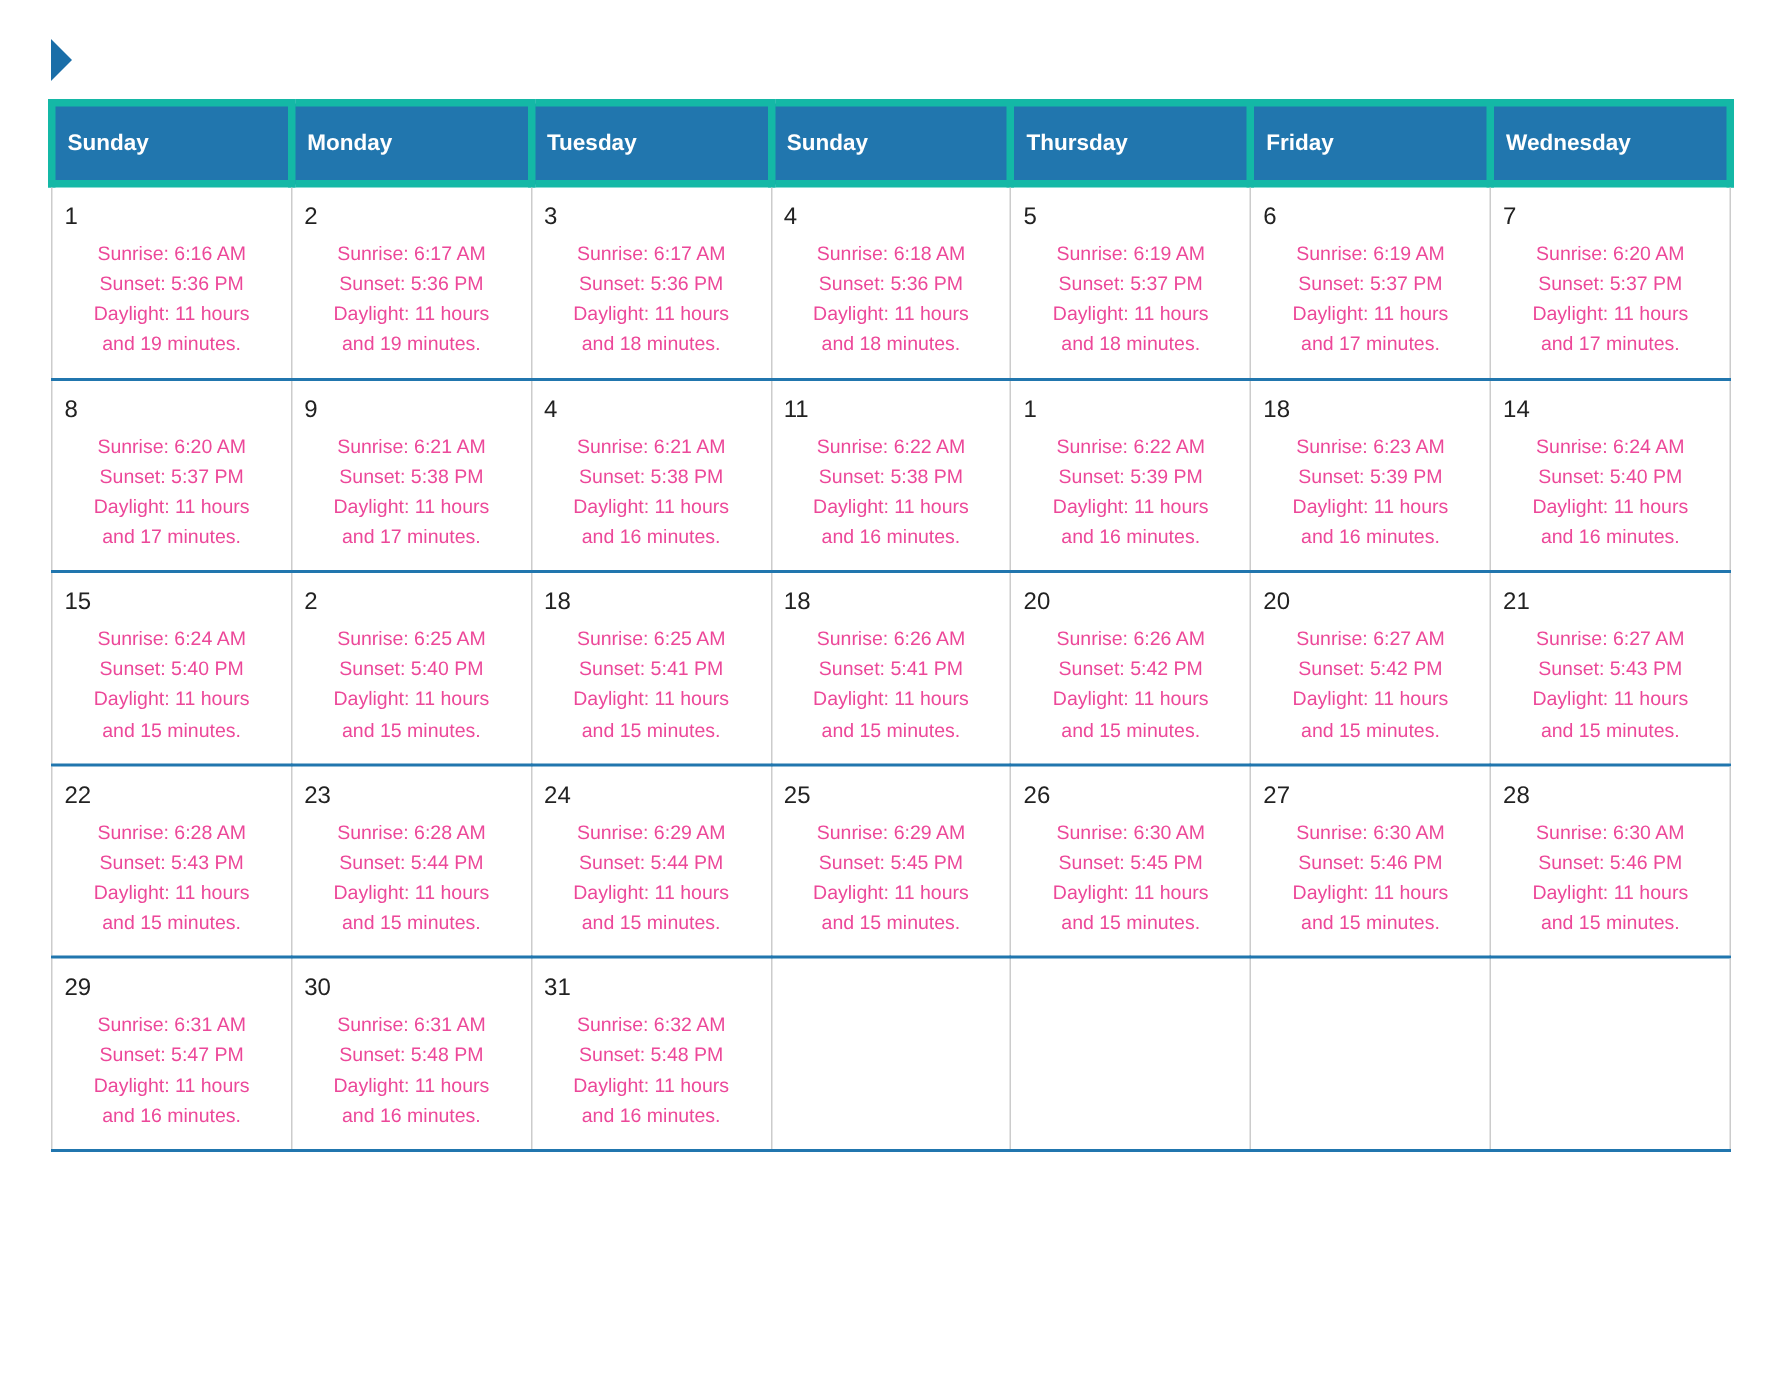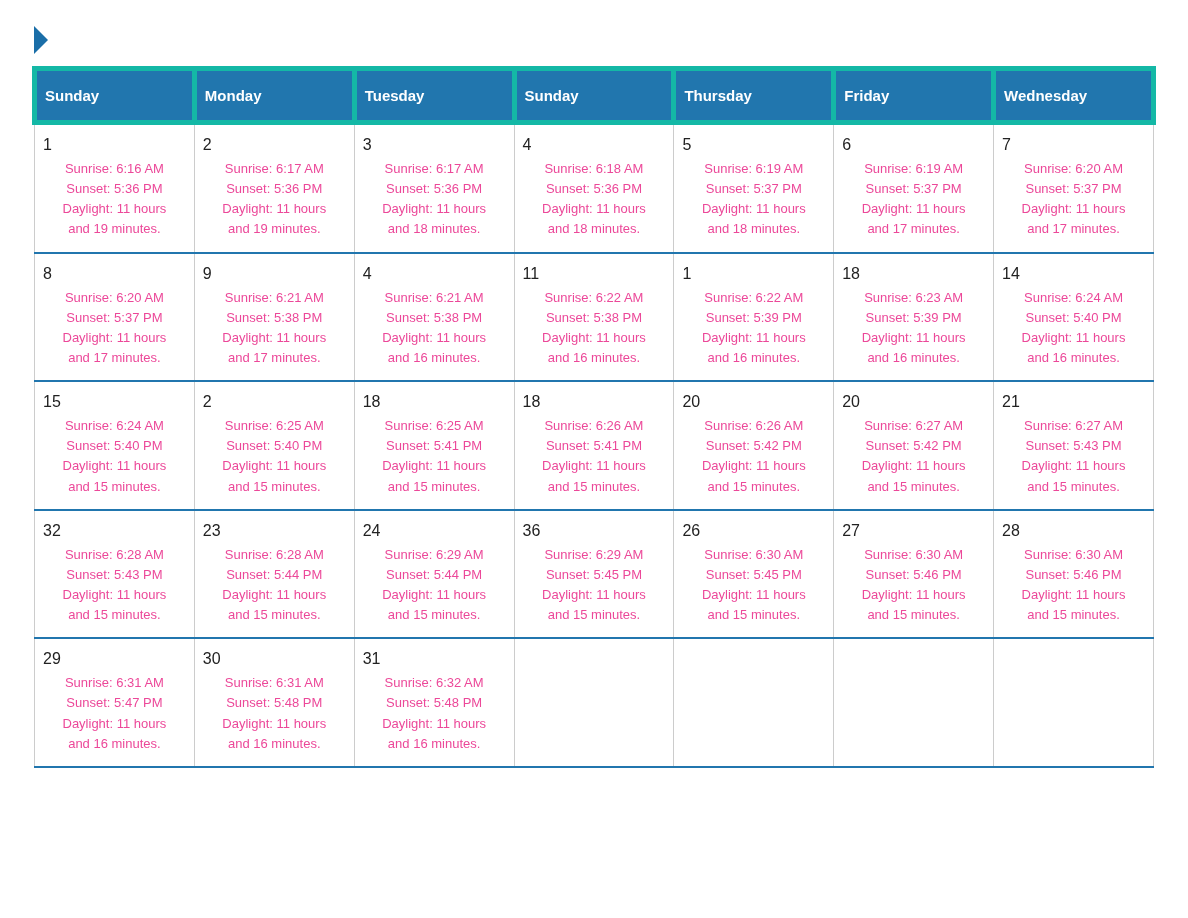--- a/index.html
+++ b/index.html
@@ -219,33 +219,33 @@
           <span class="day-num">20</span>
           <div class="day-info">Sunrise: 6:27 AM<br>Sunset: 5:42 PM<br>Daylight: 11 hours<br>and 15 minutes.</div>
         </td>
         <td>
           <span class="day-num">21</span>
           <div class="day-info">Sunrise: 6:27 AM<br>Sunset: 5:43 PM<br>Daylight: 11 hours<br>and 15 minutes.</div>
         </td>
       </tr>
       <tr>
         <td>
-          <span class="day-num">32</span>
+          <span class="day-num">22</span>
           <div class="day-info">Sunrise: 6:28 AM<br>Sunset: 5:43 PM<br>Daylight: 11 hours<br>and 15 minutes.</div>
         </td>
         <td>
           <span class="day-num">23</span>
           <div class="day-info">Sunrise: 6:28 AM<br>Sunset: 5:44 PM<br>Daylight: 11 hours<br>and 15 minutes.</div>
         </td>
         <td>
           <span class="day-num">24</span>
           <div class="day-info">Sunrise: 6:29 AM<br>Sunset: 5:44 PM<br>Daylight: 11 hours<br>and 15 minutes.</div>
         </td>
         <td>
-          <span class="day-num">36</span>
+          <span class="day-num">25</span>
           <div class="day-info">Sunrise: 6:29 AM<br>Sunset: 5:45 PM<br>Daylight: 11 hours<br>and 15 minutes.</div>
         </td>
         <td>
           <span class="day-num">26</span>
           <div class="day-info">Sunrise: 6:30 AM<br>Sunset: 5:45 PM<br>Daylight: 11 hours<br>and 15 minutes.</div>
         </td>
         <td>
           <span class="day-num">27</span>
           <div class="day-info">Sunrise: 6:30 AM<br>Sunset: 5:46 PM<br>Daylight: 11 hours<br>and 15 minutes.</div>
         </td>

